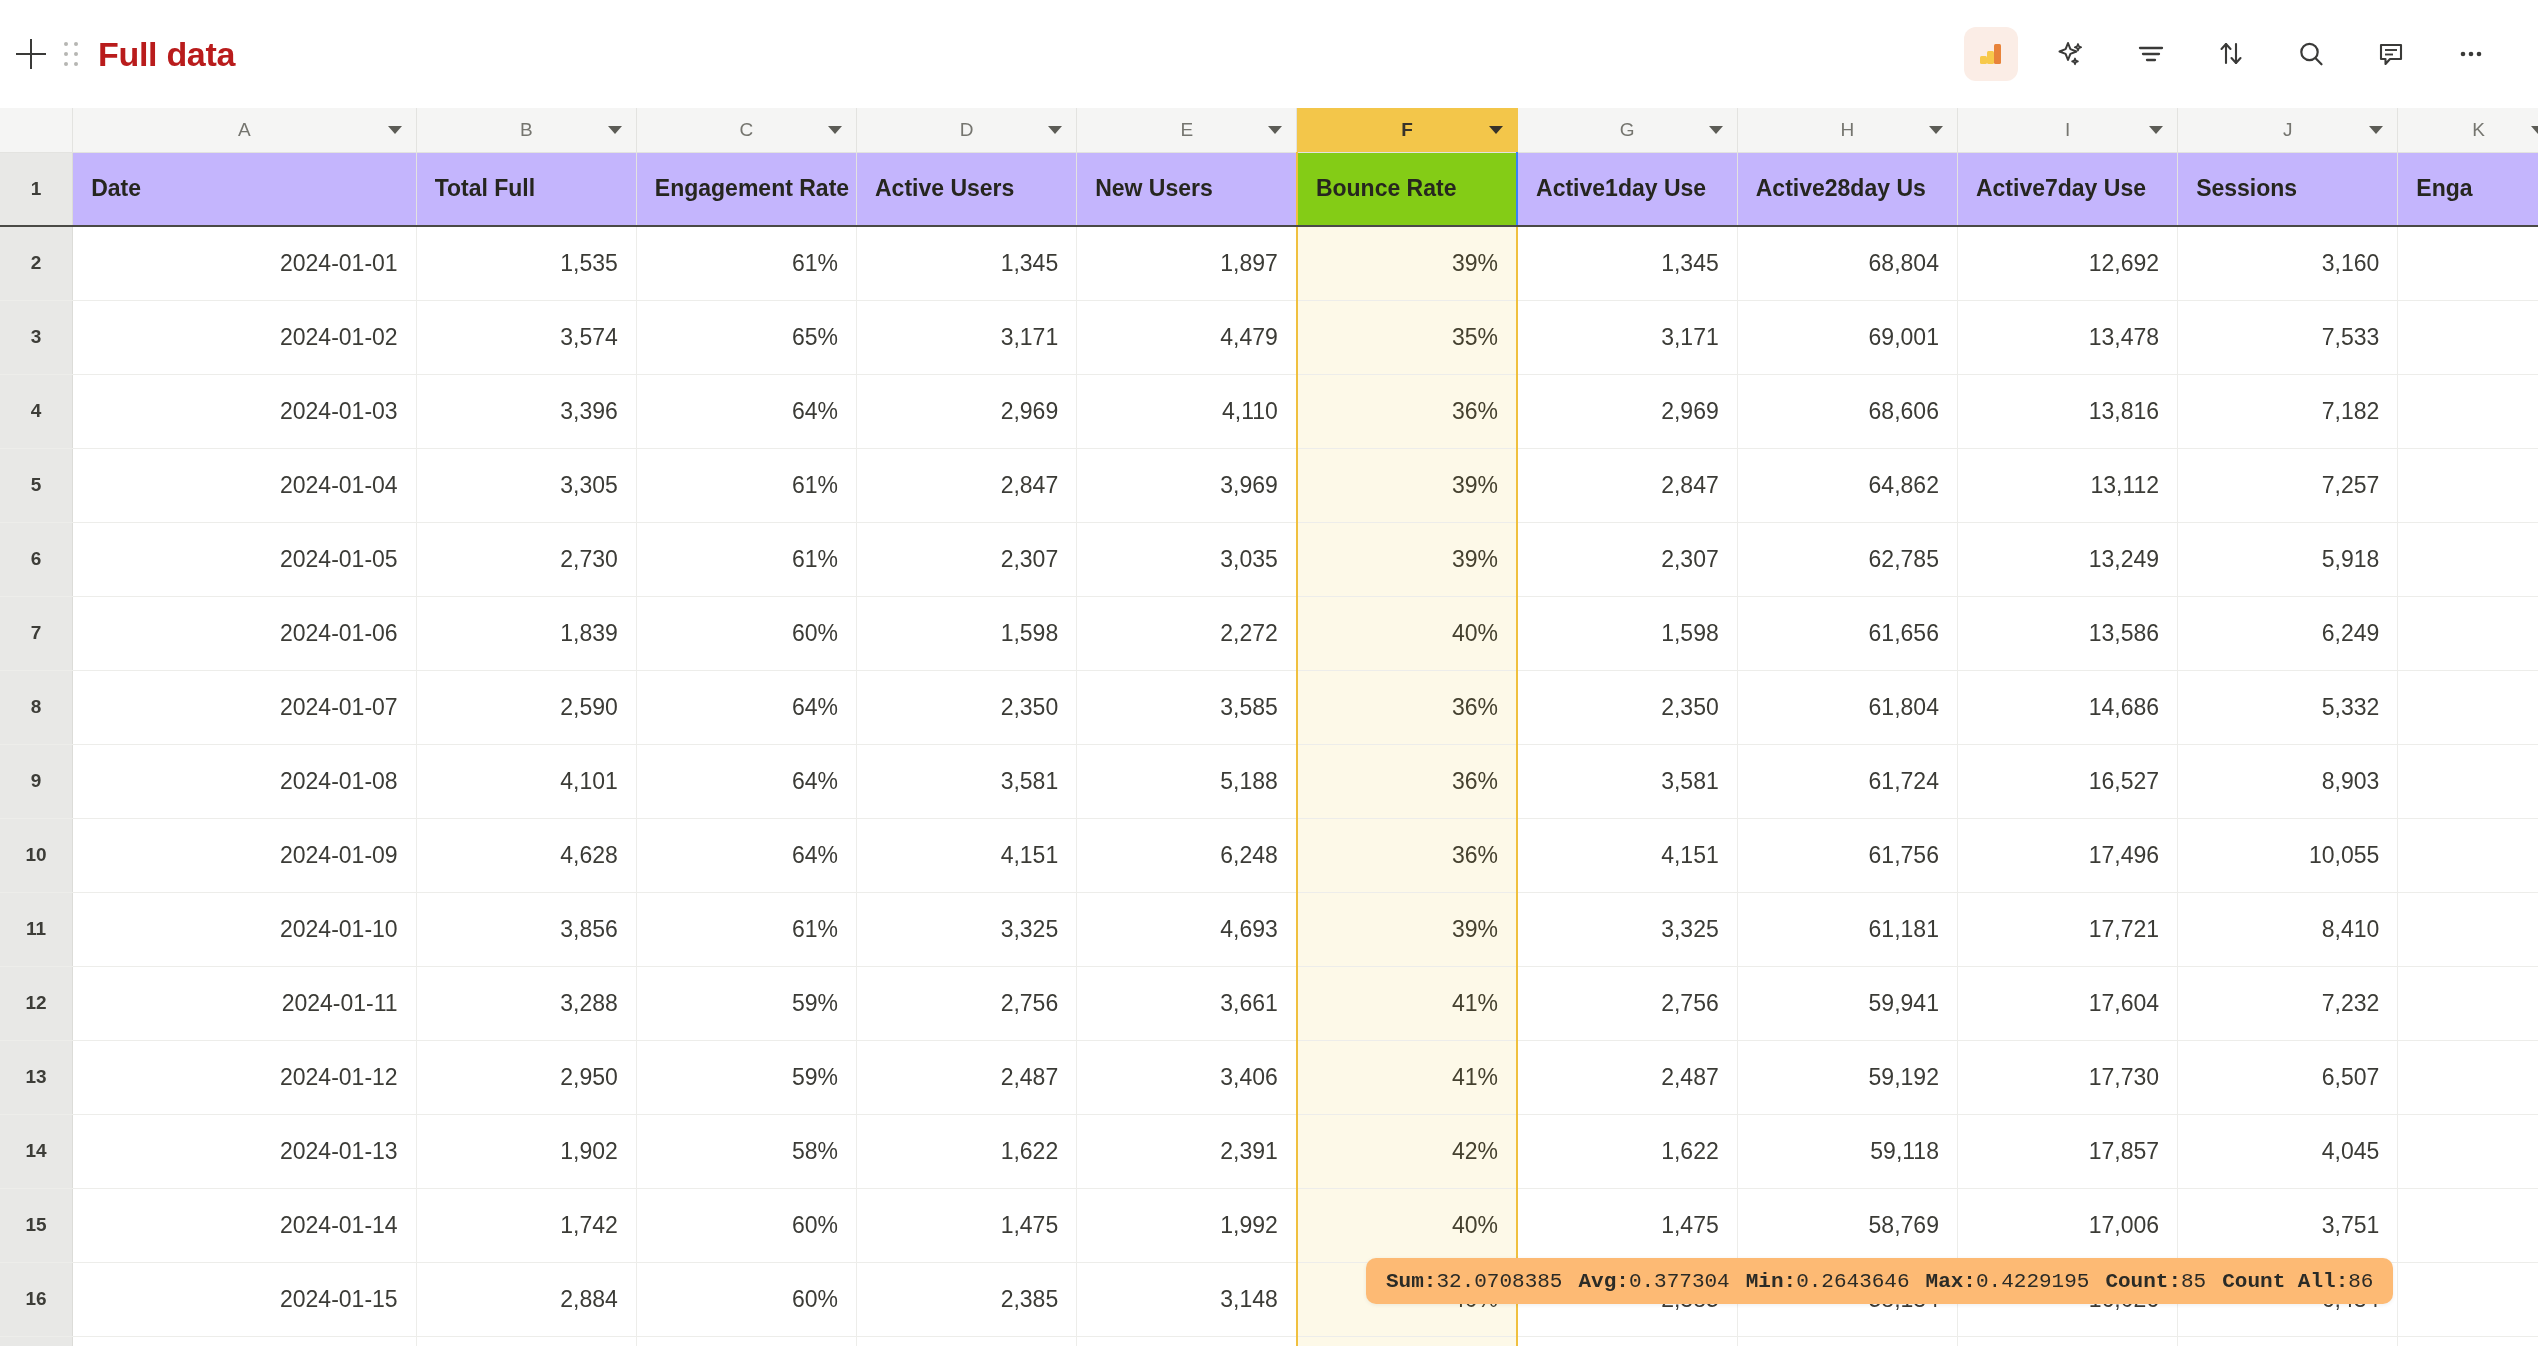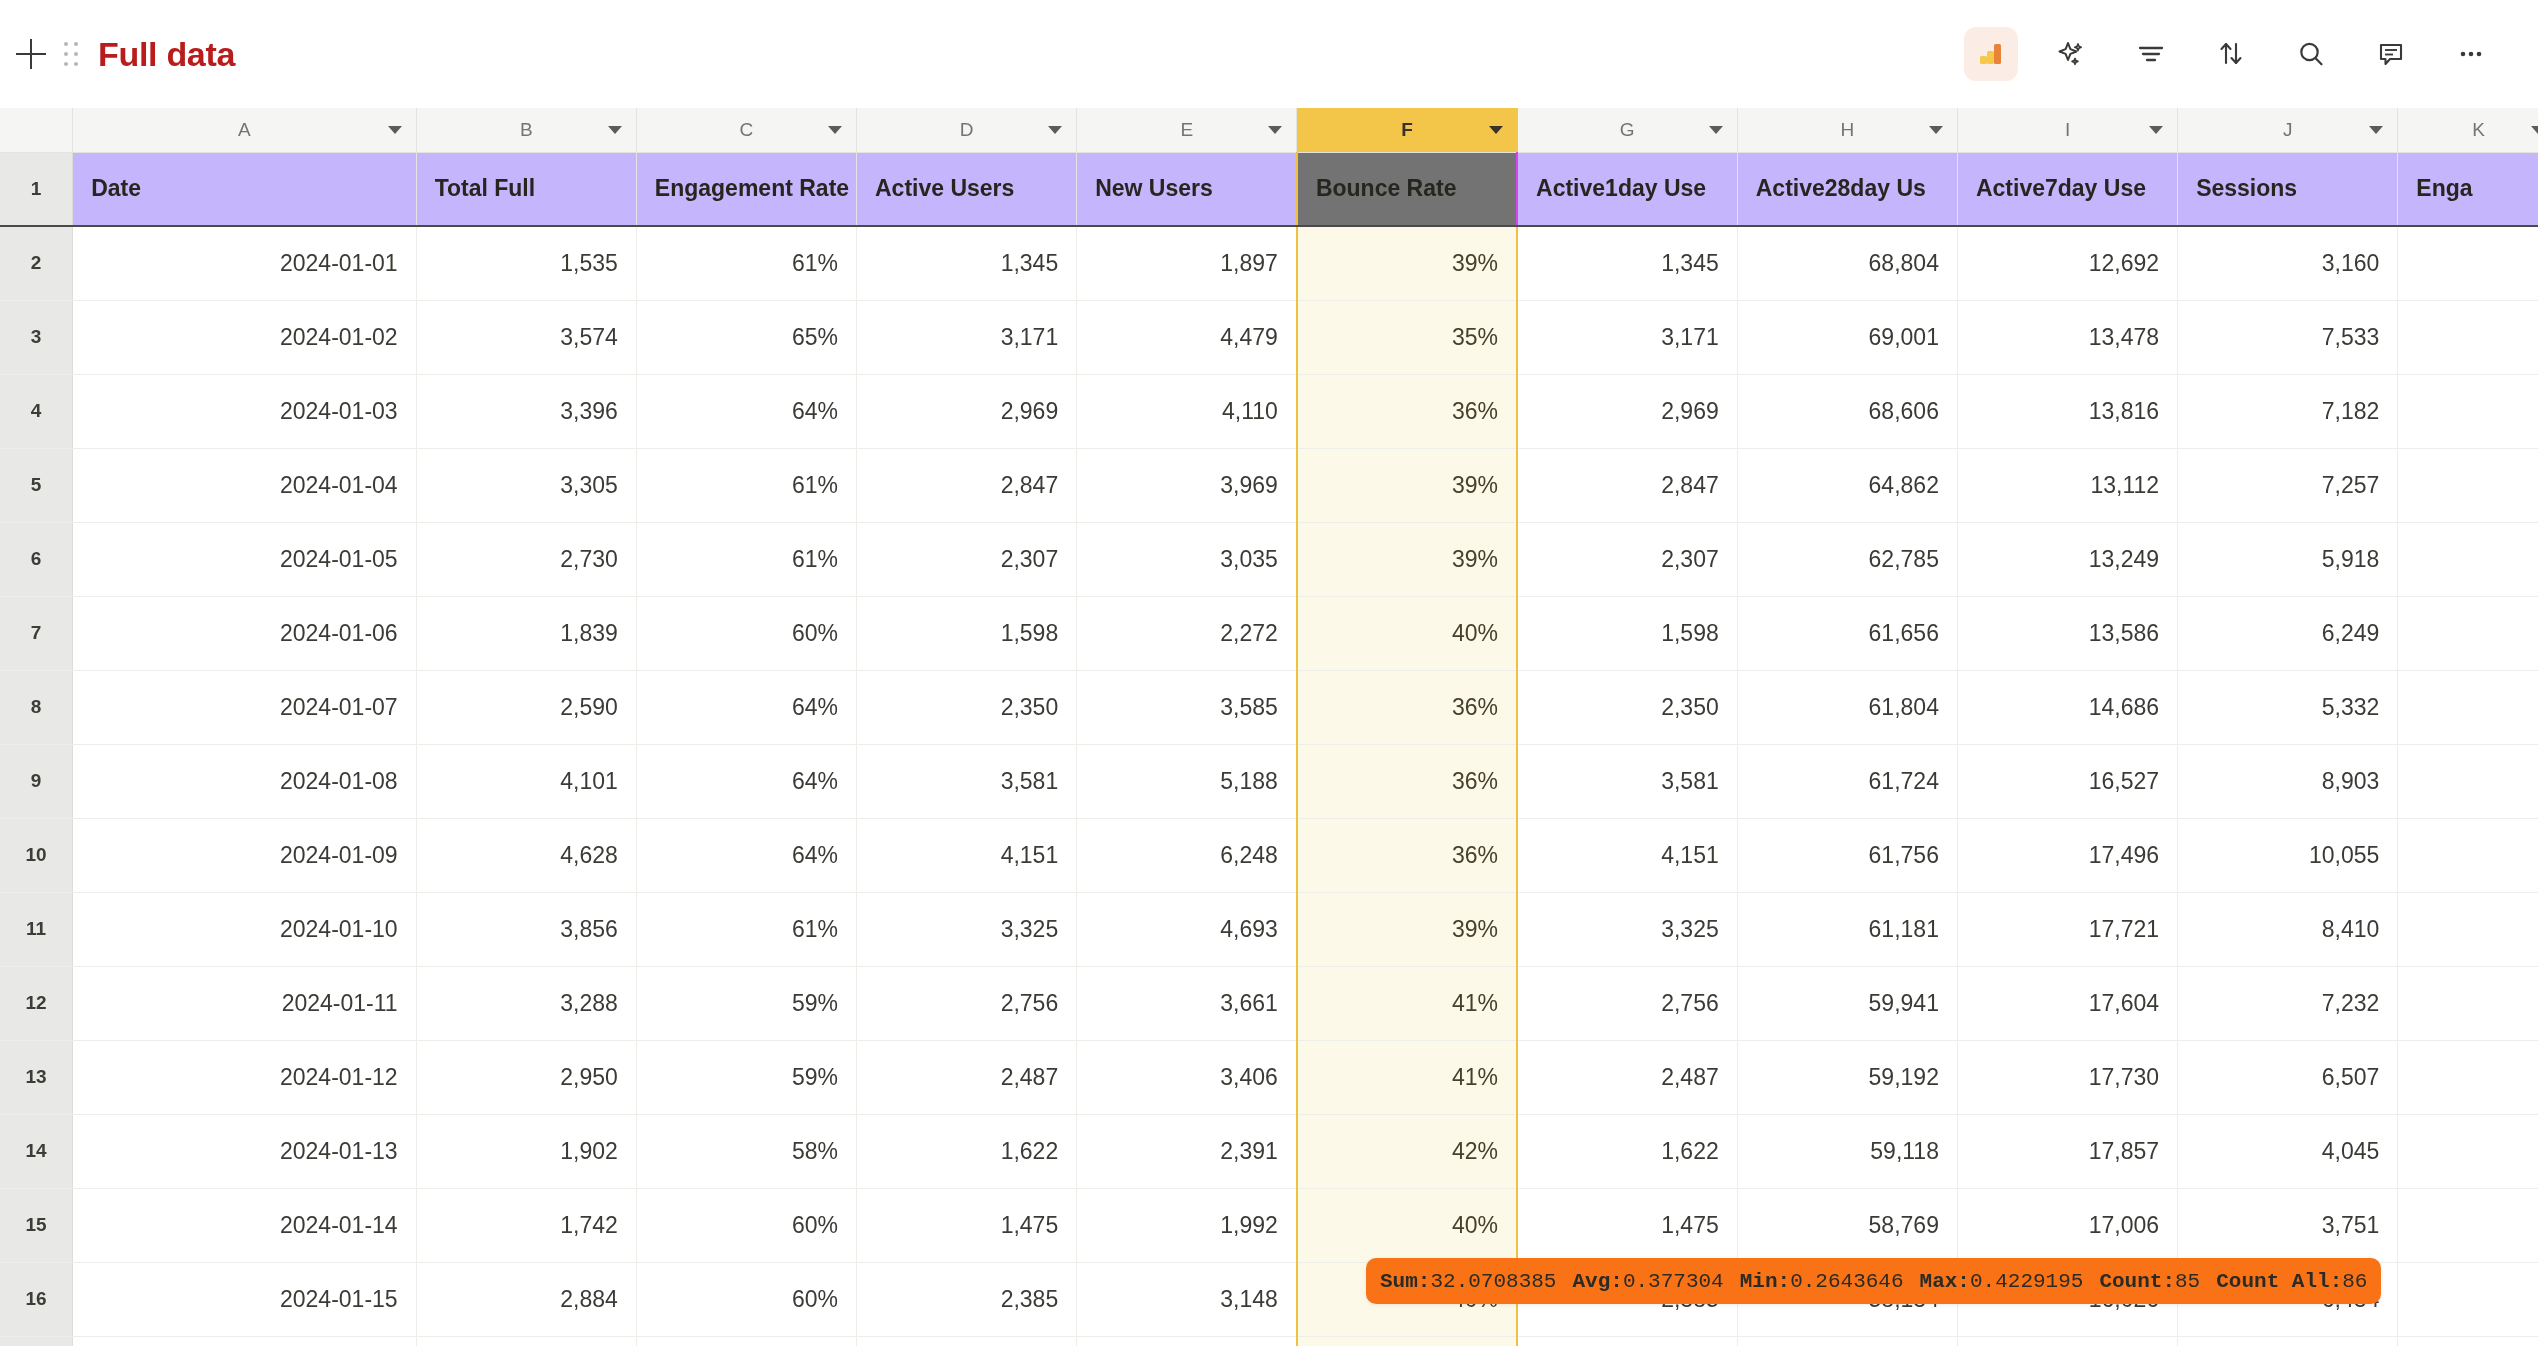--- a/index.html
+++ b/index.html
@@ -173,23 +173,23 @@
   tr.r1 td.rownum, tr.r1 th.rownum {
     background: #e8e8e6;
     border-right: 1px solid #dcdcd8;
     text-align: center;
     font-size: 19px;
     font-weight: bold;
     color: #3d3d38;
     padding: 0;
   }
   tr.r1 td.selcol {
-    background: #737373;
+    background: #84cc16;
     border-left: 2px solid #f0c03f;
-    border-right: 2px solid #d946ef;
+    border-right: 2px solid #3b82f6;
   }
 
   
   tr.drow td {
     height: 74px;
     border-right: 1px solid #ededea;
     border-bottom: 1px solid #ededea;
     font-size: 23px;
     color: #3b3b36;
     padding: 0 18px;
@@ -216,22 +216,22 @@
   }
 
   
   .status-pill {
     position: absolute;
     left: 1366px;
     top: 1258px;
     height: 46px;
     display: flex;
     align-items: center;
-    padding: 0 14px;
-    background: #f97316;
+    padding: 0 20px;
+    background: #fdba74;
     border-radius: 10px;
     box-shadow: 0 1px 4px rgba(0,0,0,0.07);
     font-family: "Liberation Mono", monospace;
     font-size: 21px;
     color: #2b2b26;
     white-space: nowrap;
     z-index: 20;
   }
   .status-pill .k { font-weight: bold; }
   .status-pill .v { font-weight: normal; margin-right: 16px; }

